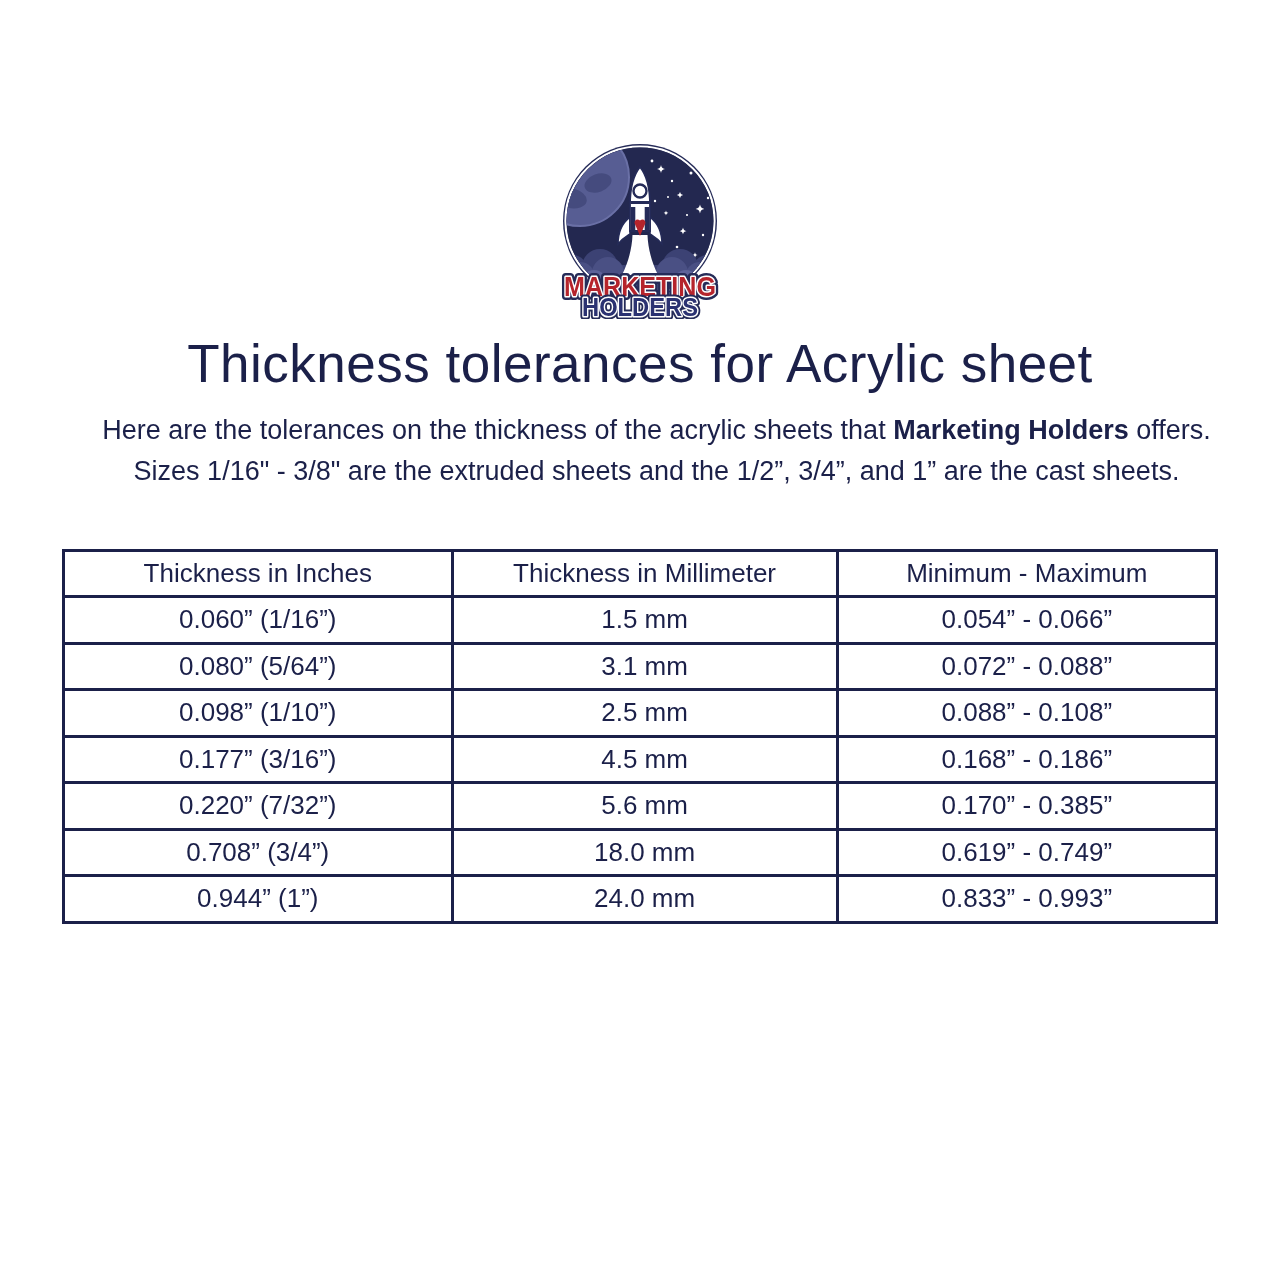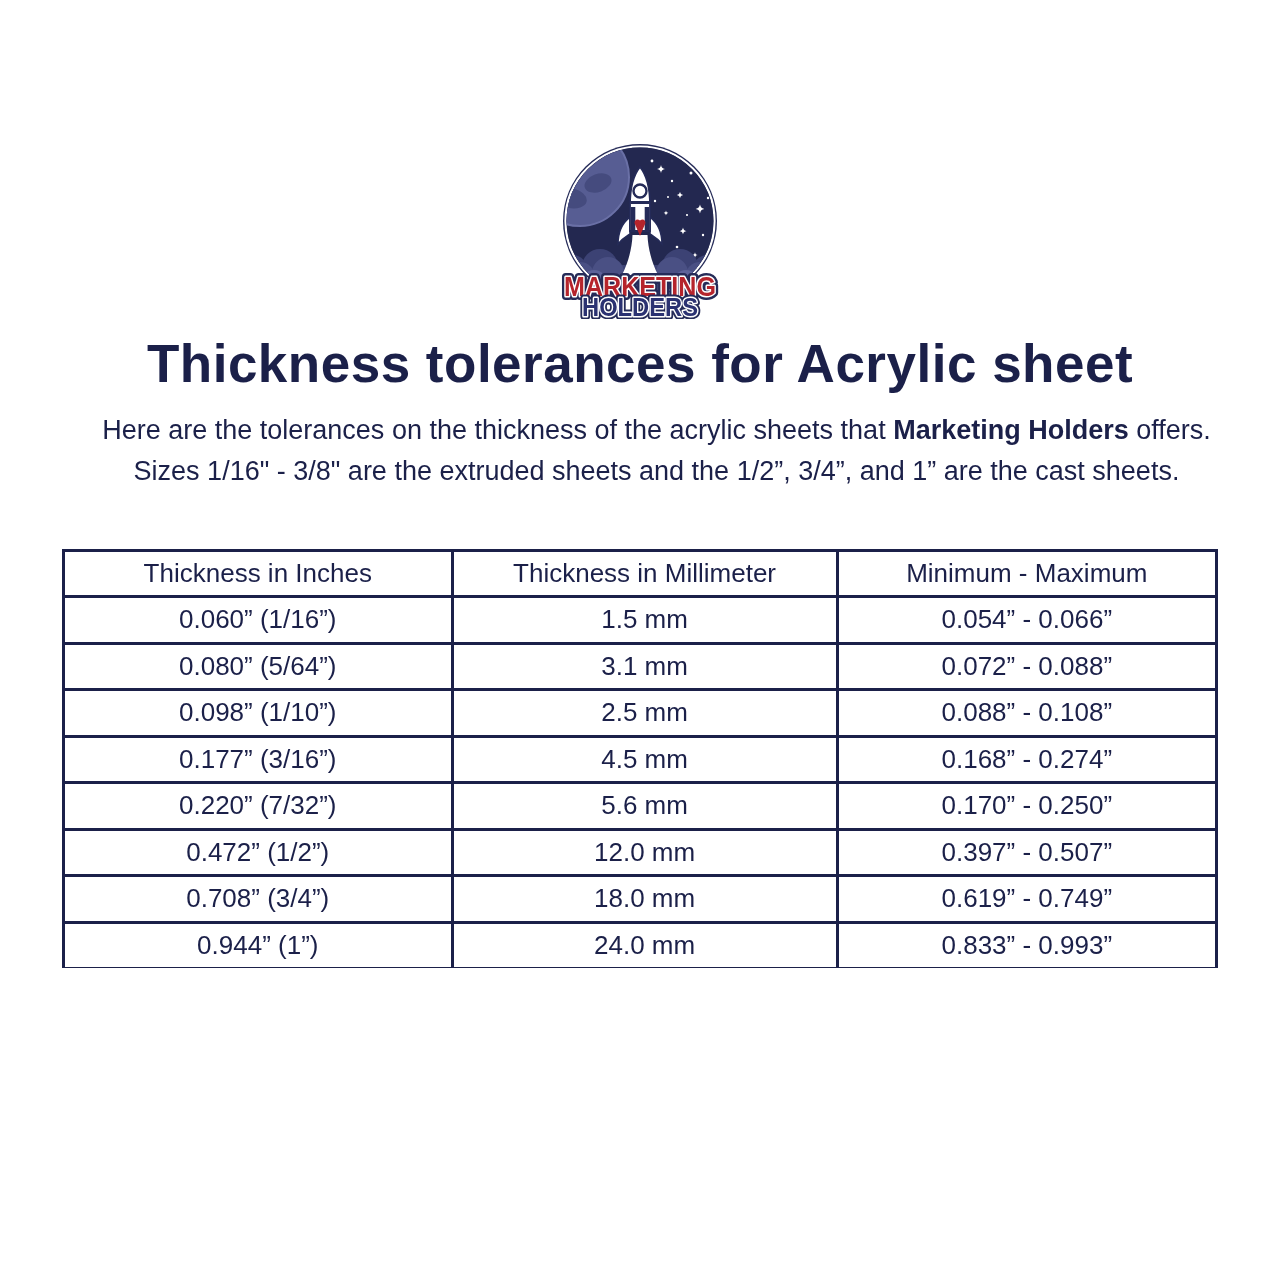--- a/index.html
+++ b/index.html
@@ -20,21 +20,21 @@
   }
   .logo-wrap {
     margin: 143px auto 0;
     width: 200px;
     height: 176px;
   }
   .logo-wrap svg { display: block; }
   h1.page-title {
     margin: 14px 17px 16px;
     font-size: 53px;
-    font-weight: bold;
+    font-weight: normal;
     letter-spacing: 0.5px;
     color: #1b2049;
   }
   .subtitle {
     margin: 0;
     font-size: 27px;
     line-height: 41px;
     color: #1b2049;
     padding-left: 33px;
   }
@@ -188,31 +188,26 @@
           <td>0.072” - 0.088”</td>
         </tr>
         <tr>
           <td>0.098” (1/10”)</td>
           <td>2.5 mm</td>
           <td>0.088” - 0.108”</td>
         </tr>
         <tr>
           <td>0.177” (3/16”)</td>
           <td>4.5 mm</td>
-          <td>0.168” - 0.274”</td>
+          <td>0.168” - 0.186”</td>
         </tr>
         <tr>
           <td>0.220” (7/32”)</td>
           <td>5.6 mm</td>
-          <td>0.170” - 0.250”</td>
-        </tr>
-        <tr>
-          <td>0.472” (1/2”)</td>
-          <td>12.0 mm</td>
-          <td>0.397” - 0.507”</td>
+          <td>0.170” - 0.385”</td>
         </tr>
         <tr>
           <td>0.708” (3/4”)</td>
           <td>18.0 mm</td>
           <td>0.619” - 0.749”</td>
         </tr>
         <tr>
           <td>0.944” (1”)</td>
           <td>24.0 mm</td>
           <td>0.833” - 0.993”</td>

